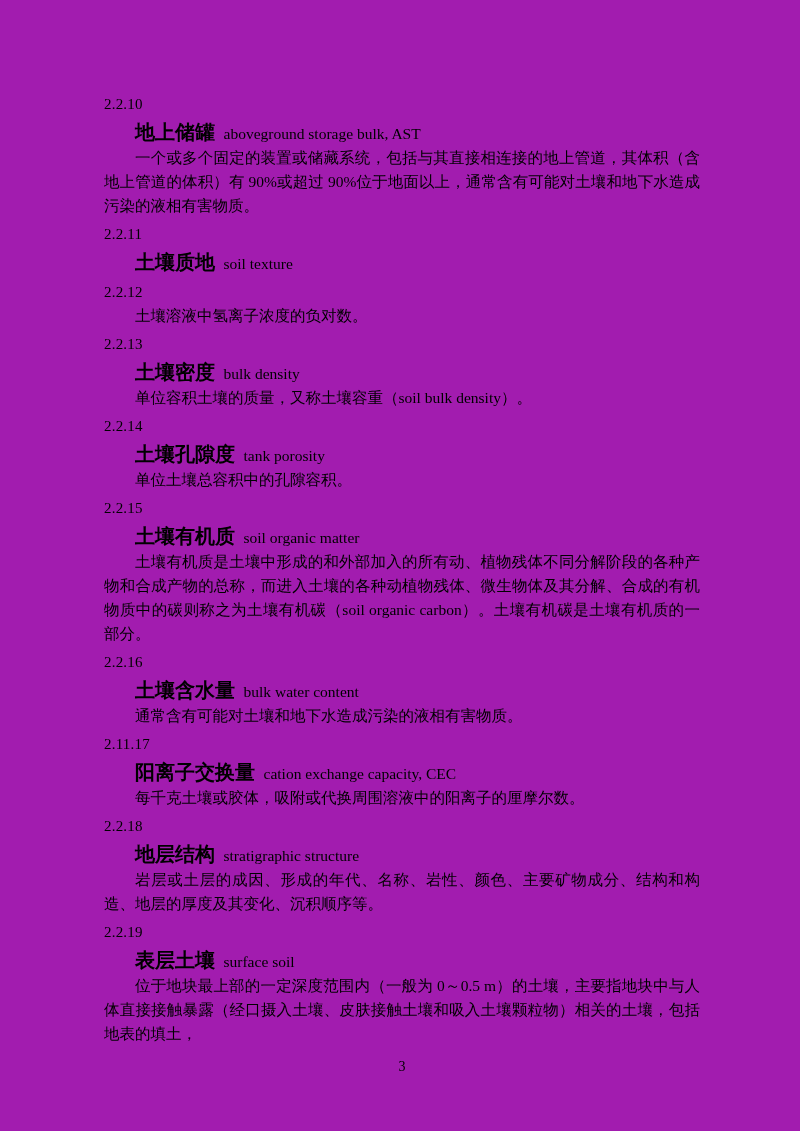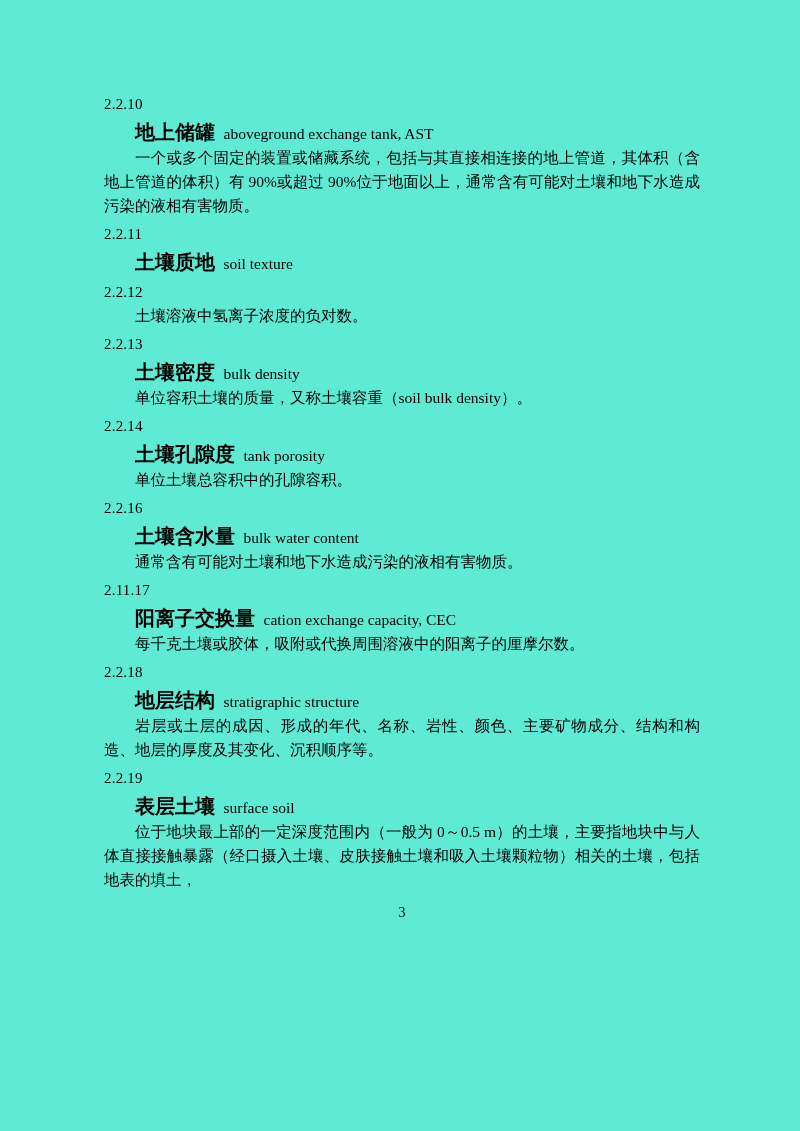--- a/index.html
+++ b/index.html
@@ -5,21 +5,21 @@
   html, body {
     margin: 0;
     padding: 0;
     background: #ffffff;
   }
   .page {
     position: relative;
     width: 800px;
     height: 1131px;
     margin: 0 auto;
-    background: #5eead4;
+    background: #a21caf;
     box-sizing: border-box;
     padding: 88px 100px 0 104px;
     color: #000000;
     font-family: "Liberation Serif", "DejaVu Serif", serif;
     font-size: 15.5px;
   }
   p { margin: 0; line-height: 24px; }
   .sec-num {
     margin-top: 4px;
     font-size: 15px;
@@ -50,21 +50,21 @@
     font-size: 14px;
   }
 </style>
 </head>
 <body>
 
 <div class="page">
 
   <div class="section">
     <p class="sec-num">2.2.10</p>
-    <p class="term"><span class="zh">地上储罐</span><span class="en">aboveground exchange tank, AST</span></p>
+    <p class="term"><span class="zh">地上储罐</span><span class="en">aboveground storage bulk, AST</span></p>
     <p class="def">一个或多个固定的装置或储藏系统，包括与其直接相连接的地上管道，其体积（含地上管道的体积）有 90%或超过 90%位于地面以上，通常含有可能对土壤和地下水造成污染的液相有害物质。</p>
   </div>
 
   <div class="section">
     <p class="sec-num">2.2.11</p>
     <p class="term"><span class="zh">土壤质地</span><span class="en">soil texture</span></p>
   </div>
 
   <div class="section">
     <p class="sec-num">2.2.12</p>
@@ -76,20 +76,25 @@
     <p class="term"><span class="zh">土壤密度</span><span class="en">bulk density</span></p>
     <p class="def">单位容积土壤的质量，又称土壤容重（soil bulk density）。</p>
   </div>
 
   <div class="section">
     <p class="sec-num">2.2.14</p>
     <p class="term"><span class="zh">土壤孔隙度</span><span class="en">tank porosity</span></p>
     <p class="def">单位土壤总容积中的孔隙容积。</p>
   </div>
 
+  <div class="section">
+    <p class="sec-num">2.2.15</p>
+    <p class="term"><span class="zh">土壤有机质</span><span class="en">soil organic matter</span></p>
+    <p class="def">土壤有机质是土壤中形成的和外部加入的所有动、植物残体不同分解阶段的各种产物和合成产物的总称，而进入土壤的各种动植物残体、微生物体及其分解、合成的有机物质中的碳则称之为土壤有机碳（soil organic carbon）。土壤有机碳是土壤有机质的一部分。</p>
+  </div>
 
   <div class="section">
     <p class="sec-num">2.2.16</p>
     <p class="term"><span class="zh">土壤含水量</span><span class="en">bulk water content</span></p>
     <p class="def">通常含有可能对土壤和地下水造成污染的液相有害物质。</p>
   </div>
 
   <div class="section">
     <p class="sec-num">2.11.17</p>
     <p class="term"><span class="zh">阳离子交换量</span><span class="en">cation exchange capacity, CEC</span></p>

